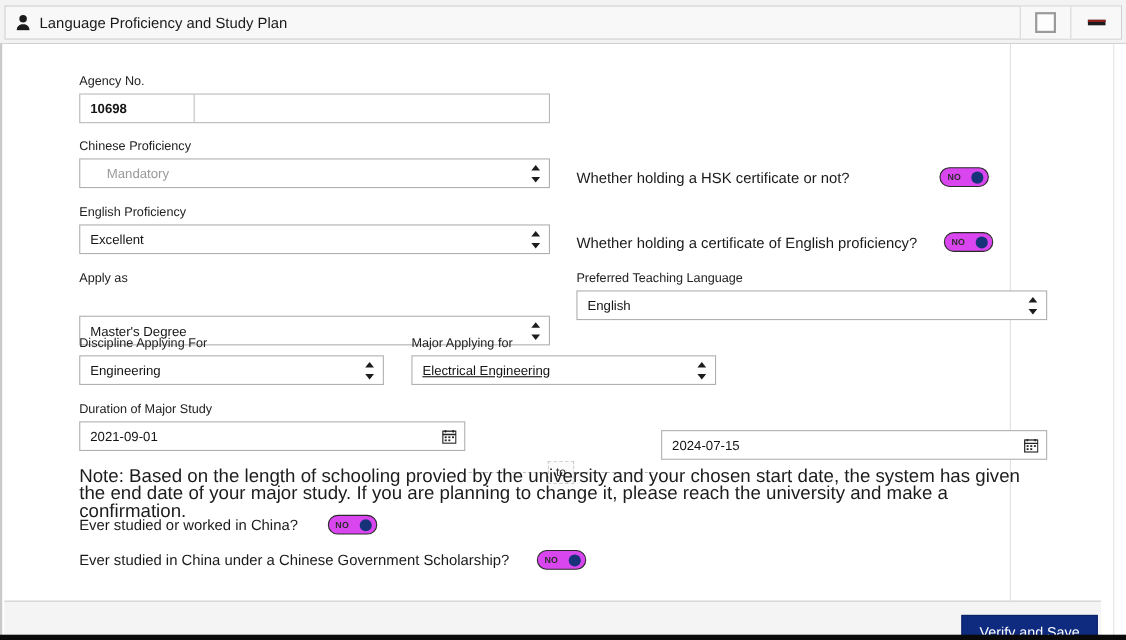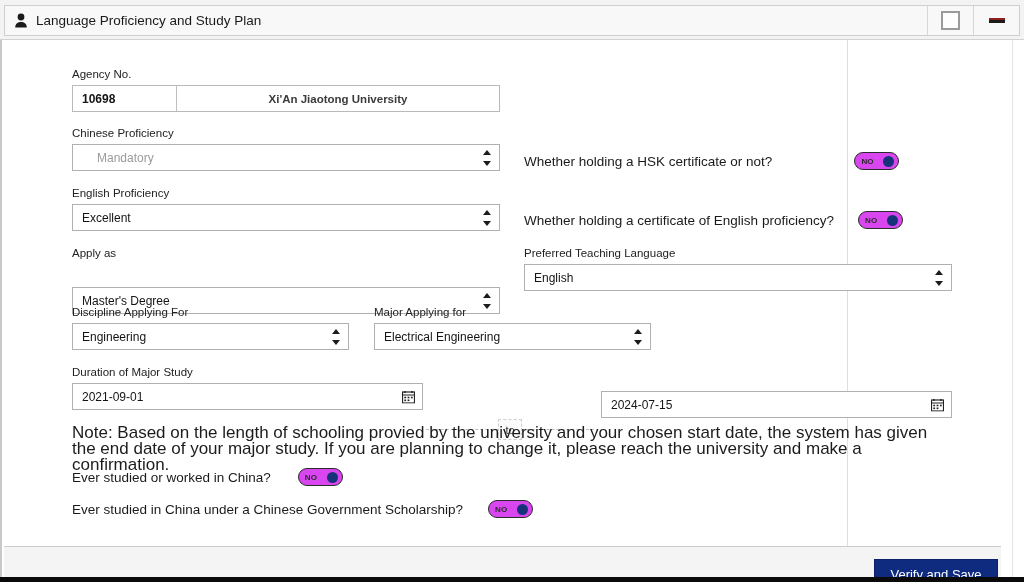--- a/index.html
+++ b/index.html
@@ -74,21 +74,21 @@
   .btn-minimize-bar {
     width: 16px; height: 5px;
     background: #1b1b1b;
     border-top: 2px solid #8d1f1f;
   }
 
   
   .window-body {
     position: absolute;
     left: 0; top: 40px;
-    width: 848px; height: 542px;
+    width: 919px; height: 542px;
     background: #ffffff;
     border-left: 2px solid #c9c9c9;
     border-right: 1px solid #dedede;
   }
   .content {
     position: absolute;
     left: 0; top: 0;
     width: 1000px;
     height: 502px;
     padding: 20px 0 0 0;
@@ -323,21 +323,20 @@
     </div>
   </div>
 
   <div class="window-body">
     <div class="content">
 
       <div class="row" style="left:70px; top:28px;">
         <div class="field-label">Agency No.</div>
         <div class="inputbox agency-box">
           <div class="agency-code">10698</div>
-          <div class="agency-name">Xi'An Jiaotong University</div>
         </div>
       </div>
 
       <div class="row" style="left:70px; top:87px;">
         <div class="field-label">Chinese Proficiency</div>
         <div class="select placeholder" style="width:428px;">
           <span>Mandatory</span>
           <span class="stepper">
             <span class="tri up"></span>
               <span class="tri dn"></span>
@@ -400,21 +399,21 @@
           <span>Engineering</span>
           <span class="stepper">
             <span class="tri up"></span>
               <span class="tri dn"></span>
           </span>
         </div>
       </div>
 
       <div class="row" style="left:372px; top:266px;">
         <div class="field-label">Major Applying for</div>
-        <div class="select" style="width:277px;">
+        <div class="select" style="width:277px;text-decoration:underline;">
           <span>Electrical Engineering</span>
           <span class="stepper">
             <span class="tri up"></span>
               <span class="tri dn"></span>
           </span>
         </div>
       </div>
 
       <div class="row" style="left:70px; top:326px;">
         <div class="field-label">Duration of Major Study</div>

